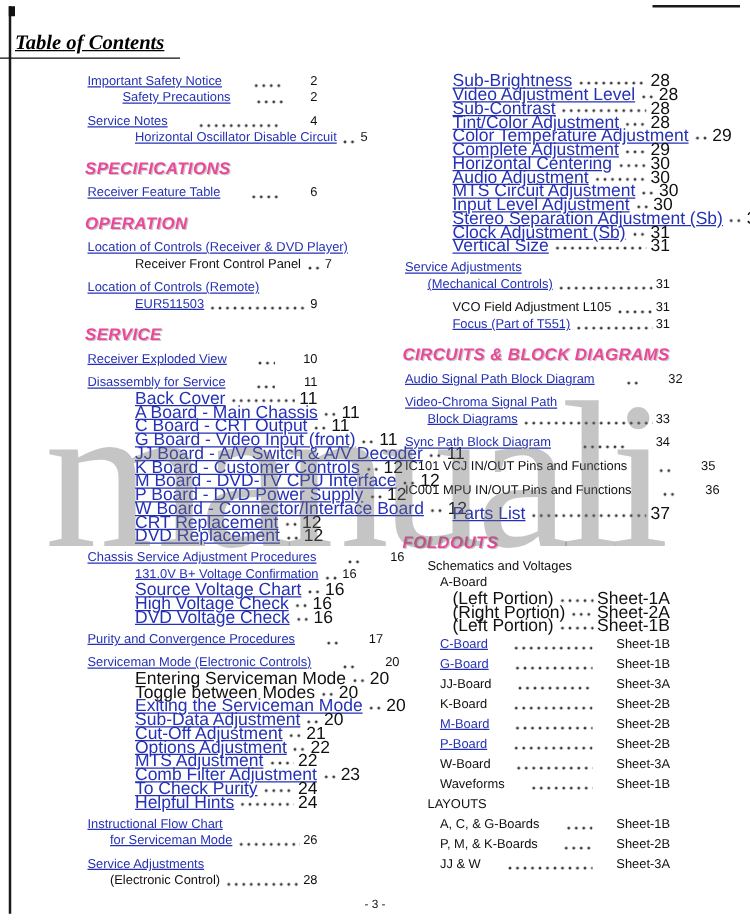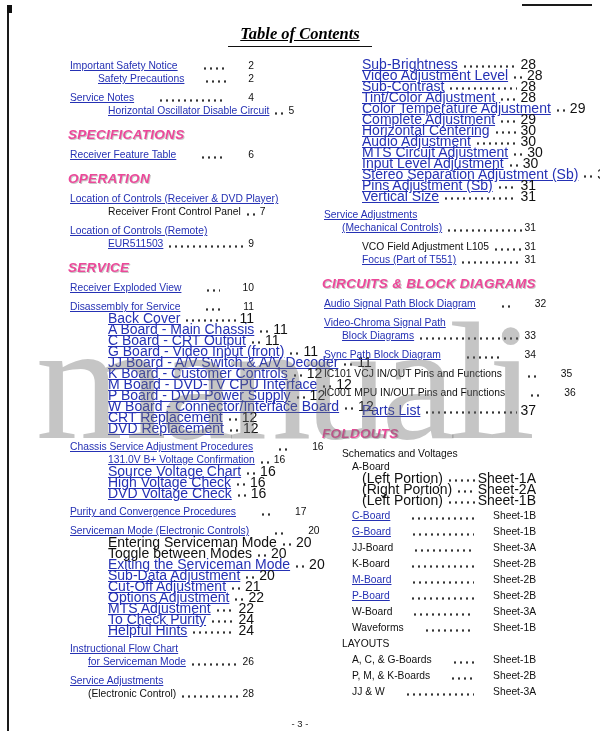--- a/index.html
+++ b/index.html
@@ -10,21 +10,21 @@
     background:#ffffff;
     font-family:"Liberation Sans",sans-serif;
     color:#111;
     overflow:hidden;
   }
   
   .edge-left{position:absolute;left:7px;top:5px;bottom:6px;width:2px;background:#1a1a1a;}
   .corner-blob{position:absolute;left:7px;top:5px;width:5px;height:8px;background:#111;}
   .edge-top-right{position:absolute;top:4px;right:8px;width:70px;height:2px;background:#1a1a1a;}
 
-  .title-wrap{text-align:center;padding-top:24px;position:relative;z-index:2;}
+  .title-wrap{padding-top:24px;position:relative;z-index:2;}
   .title{
     display:inline-block;
     font-family:"Liberation Serif",serif;
     font-style:italic;font-weight:bold;
     font-size:16.5px;color:#000;
     text-decoration:underline;
     border-bottom:1.6px solid #111;
     padding:0 12px 2px 12px;
   }
 
@@ -278,20 +278,25 @@
             <span class="lab link">Options Adjustment</span>
             <span class="leader"></span>
             <span class="pg">22</span>
           </div>
           <div class="row i3 small haspage">
             <span class="lab link">MTS Adjustment</span>
             <span class="leader"></span>
             <span class="pg">22</span>
           </div>
           <div class="row i3 small haspage">
+            <span class="lab link">Comb Filter Adjustment</span>
+            <span class="leader"></span>
+            <span class="pg">23</span>
+          </div>
+          <div class="row i3 small haspage">
             <span class="lab link">To Check Purity</span>
             <span class="leader"></span>
             <span class="pg">24</span>
           </div>
           <div class="row i3 small haspage">
             <span class="lab link">Helpful Hints</span>
             <span class="leader"></span>
             <span class="pg">24</span>
           </div>
           <div class="row i0 gap nopage">
@@ -363,21 +368,21 @@
             <span class="lab link">Input Level Adjustment</span>
             <span class="leader"></span>
             <span class="pg">30</span>
           </div>
           <div class="row i3 small haspage">
             <span class="lab link">Stereo Separation Adjustment (Sb)</span>
             <span class="leader"></span>
             <span class="pg">30</span>
           </div>
           <div class="row i3 small haspage">
-            <span class="lab link">Pins Adjustment (Sb)</span>
+            <span class="lab link">Clock Adjustment (Sb)</span>
             <span class="leader"></span>
             <span class="pg">31</span>
           </div>
           <div class="row i3 small haspage">
             <span class="lab link">Vertical Size</span>
             <span class="leader"></span>
             <span class="pg">31</span>
           </div>
           <div class="row i0 gap nopage">
             <span class="lab link">Service Adjustments</span>

